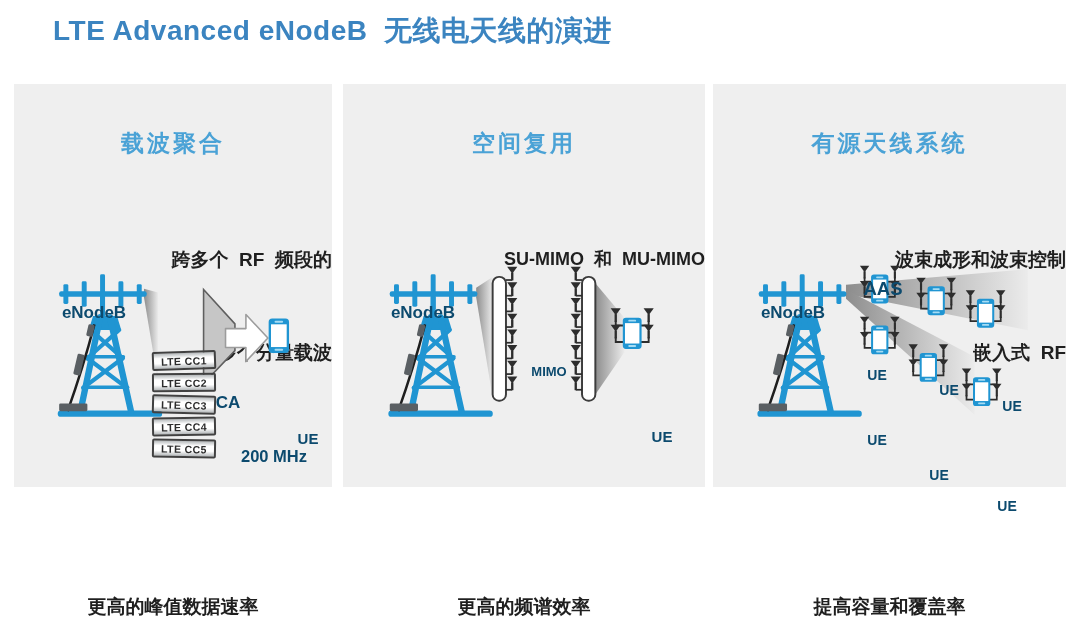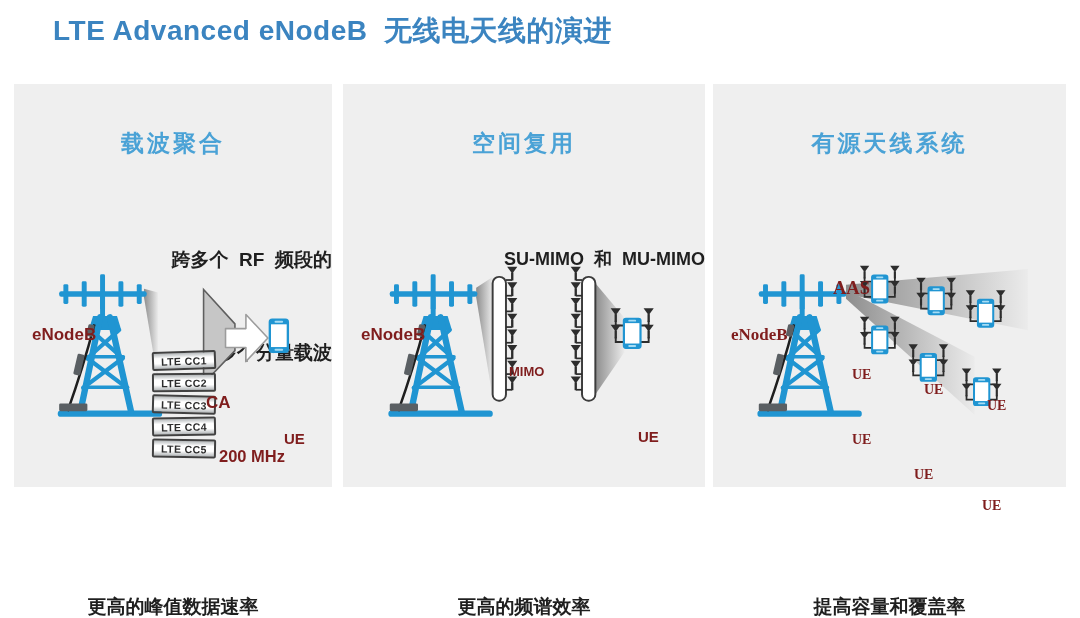--- a/index.html
+++ b/index.html
@@ -12,42 +12,42 @@
   .title{
     position:absolute;left:36px;top:12px;width:1000px;
     font-size:28px;font-weight:bold;color:var(--title-blue,#3b84c0);
     white-space:pre-wrap;letter-spacing:0.5px;margin-left:17px;
   }
   .panel{
     position:absolute;top:84px;height:403px;background:var(--panel-bg,#efefef);
   }
   .panel.p1{left:14px;width:318px;}
   .panel.p2{left:343px;width:362px;}
-  .panel.p3{left:713px;width:353px;font-family:Liberation Serif, serif;}
+  .panel.p3{left:713px;width:353px;}
   .heading{
     position:absolute;left:0;top:44px;width:100%;text-align:center;
     font-size:23px;font-weight:bold;color:var(--heading-blue,#4aa2d6);
     letter-spacing:3px;
   }
   .sub{
     position:absolute;left:0;top:98px;width:100%;text-align:right;
     font-size:19px;font-weight:bold;color:var(--text-dark,#1f1f1f);
     line-height:31px;white-space:pre-wrap;
   }
   .caption{
     position:absolute;left:0;top:450px;width:100%;text-align:center;
     font-size:19px;font-weight:bold;color:var(--text-dark,#1f1f1f);
     line-height:29px;white-space:pre-wrap;
   }
   .diagram{position:absolute;inset:0;width:100%;height:100%;}
   .dlabel{
-    position:absolute;text-align:left;font-weight:bold;
-    color:#7f1d1d;z-index:3;
-  }
-  .enodeb{left:18px;top:219px;width:124px;font-size:17px;margin-top:22px;}
+    position:absolute;text-align:center;font-weight:bold;
+    color:#0c4a6e;z-index:3;
+  }
+  .enodeb{left:18px;top:219px;width:124px;font-size:17px;}
   .cc-box{
     position:absolute;left:138px;width:60px;height:15px;z-index:3;
     border:2px solid #414141;border-radius:2px;
     background:linear-gradient(180deg,#b4b8ba 0%,#ffffff 32%,#ffffff 66%,#b4b8ba 100%);
     font-size:10.5px;font-weight:bold;color:#2c2c2c;
     display:flex;align-items:center;justify-content:center;letter-spacing:0.4px;
   }
   .fill-blue{fill:var(--tower-blue,#2095d2);}
   .stroke-blue{stroke:var(--tower-blue,#2095d2);}
   .watermark{
@@ -196,20 +196,24 @@
     <span class="dlabel" style="left:295px;top:344px;width:48px;font-size:15px">UE</span>
 
     <div class="caption">
       <div>更高的频谱效率</div>
       
     </div>
   </div>
 
   <div class="panel p3">
     <div class="heading">有源天线系统</div>
+    <div class="sub">
+      <div>波束成形和波束控制</div>
+      <div>嵌入式  RF</div>
+    </div>
 
     <svg class="diagram" viewBox="0 0 353 514">
       <polygon points="121,256 353,236 353,314 121,268" fill="url(#beamGrad)"></polygon>
       <polygon points="121,262 285,348 285,422 121,274" fill="url(#beamGrad)"></polygon>
       <use href="#tower" transform="translate(8,240) scale(0.9)"></use>
       <use href="#ue4" transform="translate(153,243) scale(0.92)"></use>
       <use href="#ue4" transform="translate(225,258) scale(0.92)"></use>
       <use href="#ue4" transform="translate(288,274) scale(0.92)"></use>
       <use href="#ue4" transform="translate(153,308) scale(0.92)"></use>
       <use href="#ue4" transform="translate(215,343) scale(0.92)"></use>

